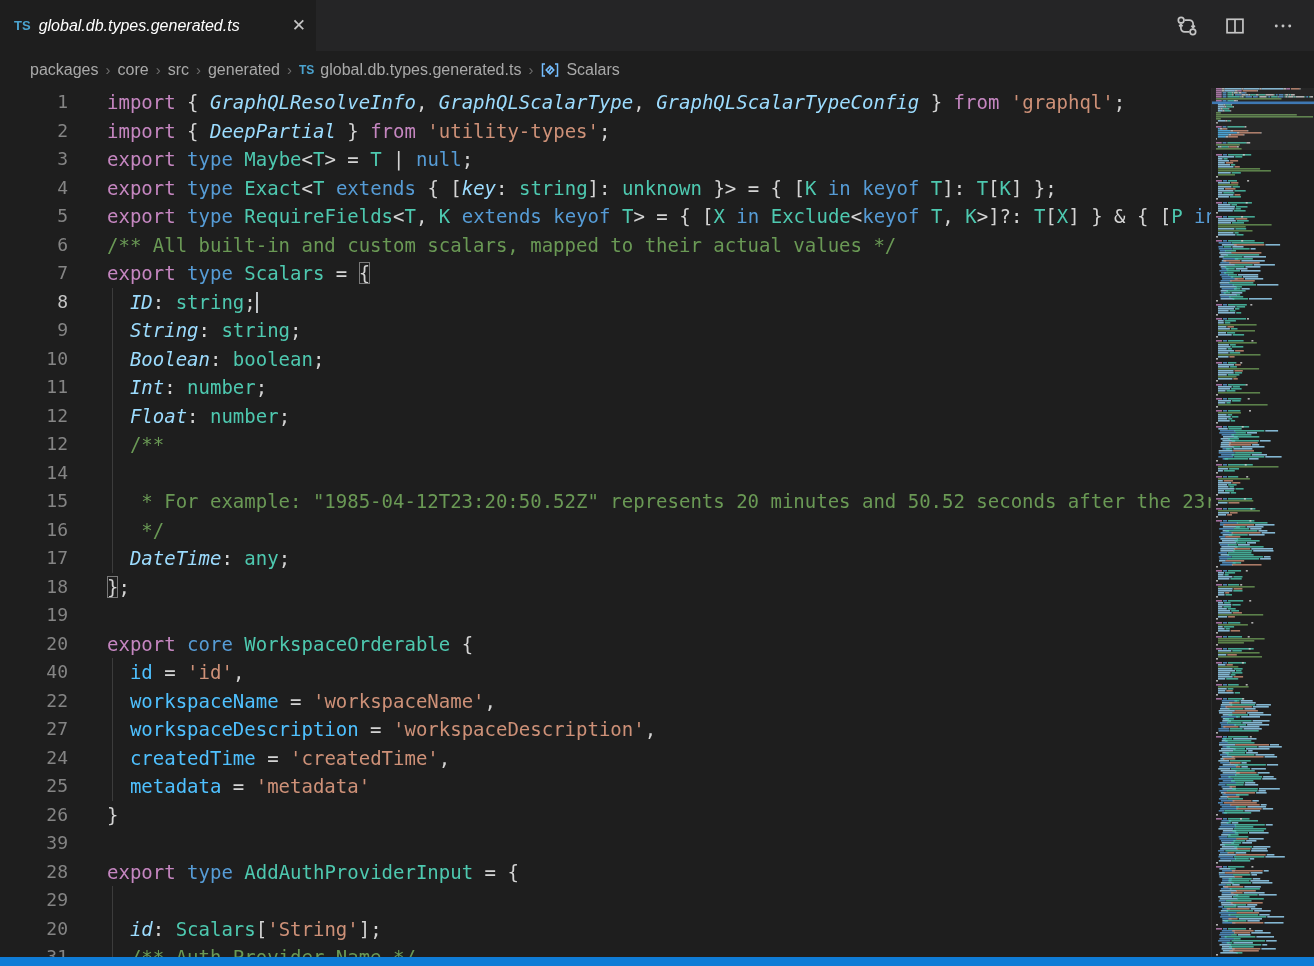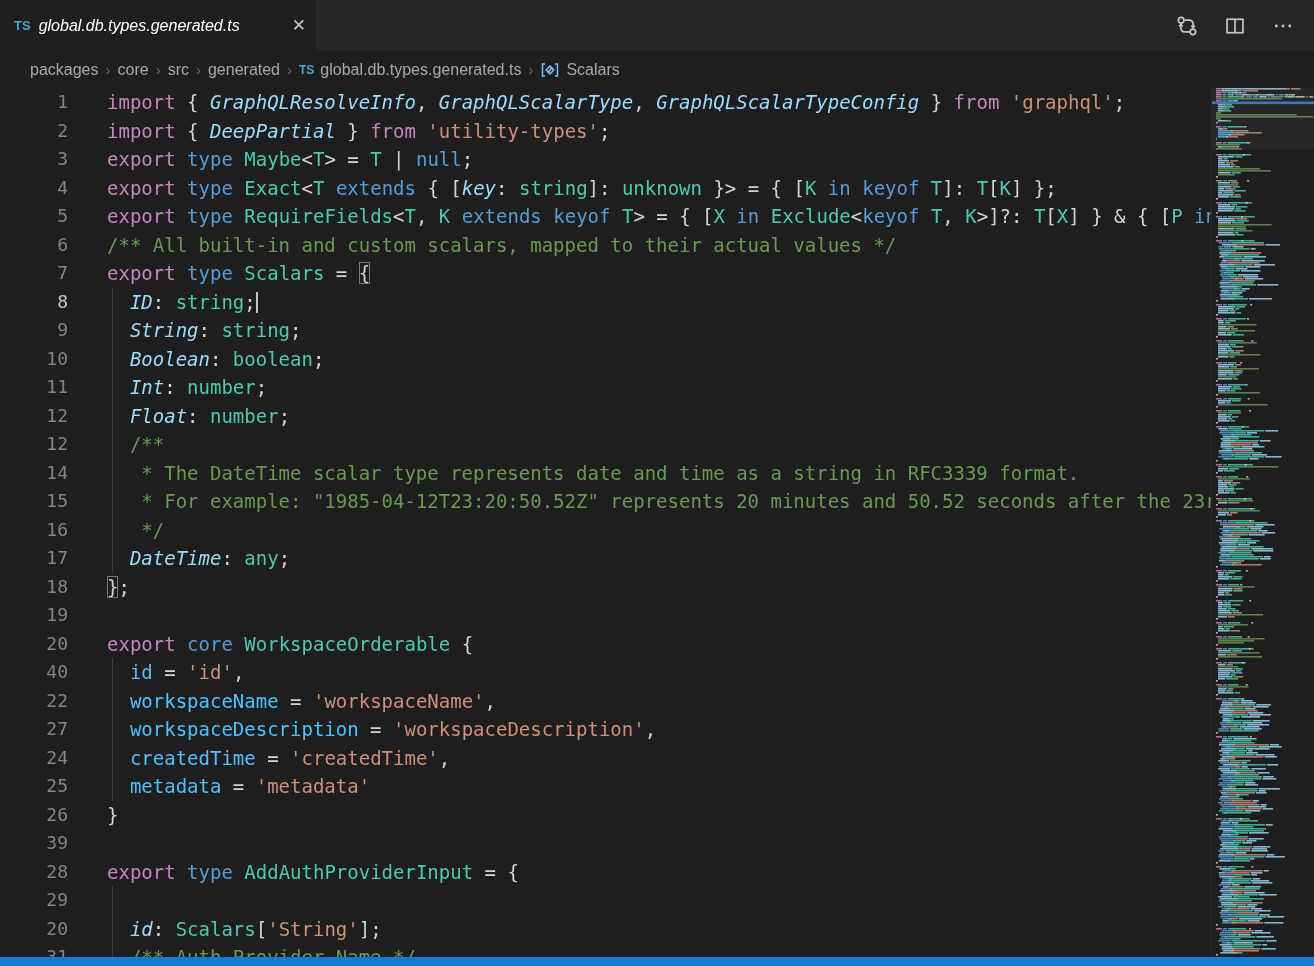--- a/index.html
+++ b/index.html
@@ -128,21 +128,21 @@
           <div class="cl"><span class="tk-pink">export</span><span class="tk-gray"> </span><span class="tk-blue">type</span><span class="tk-gray"> </span><span class="tk-teal">Exact</span><span class="tk-gray">&lt;</span><span class="tk-teal">T</span><span class="tk-gray"> </span><span class="tk-blue">extends</span><span class="tk-gray"> { [</span><span class="tk-lblue">key</span><span class="tk-gray">: </span><span class="tk-teal">string</span><span class="tk-gray">]: </span><span class="tk-teal">unknown</span><span class="tk-gray"> }&gt; = { [</span><span class="tk-teal">K</span><span class="tk-gray"> </span><span class="tk-blue">in</span><span class="tk-gray"> </span><span class="tk-blue">keyof</span><span class="tk-gray"> </span><span class="tk-teal">T</span><span class="tk-gray">]: </span><span class="tk-teal">T</span><span class="tk-gray">[</span><span class="tk-teal">K</span><span class="tk-gray">] };</span></div>
           <div class="cl"><span class="tk-pink">export</span><span class="tk-gray"> </span><span class="tk-blue">type</span><span class="tk-gray"> </span><span class="tk-teal">RequireFields</span><span class="tk-gray">&lt;</span><span class="tk-teal">T</span><span class="tk-gray">, </span><span class="tk-teal">K</span><span class="tk-gray"> </span><span class="tk-blue">extends</span><span class="tk-gray"> </span><span class="tk-blue">keyof</span><span class="tk-gray"> </span><span class="tk-teal">T</span><span class="tk-gray">&gt; = { [</span><span class="tk-teal">X</span><span class="tk-gray"> </span><span class="tk-blue">in</span><span class="tk-gray"> </span><span class="tk-teal">Exclude</span><span class="tk-gray">&lt;</span><span class="tk-blue">keyof</span><span class="tk-gray"> </span><span class="tk-teal">T</span><span class="tk-gray">, </span><span class="tk-teal">K</span><span class="tk-gray">&gt;]?: </span><span class="tk-teal">T</span><span class="tk-gray">[</span><span class="tk-teal">X</span><span class="tk-gray">] } &amp; { [</span><span class="tk-teal">P</span><span class="tk-gray"> </span><span class="tk-blue">in</span></div>
           <div class="cl"><span class="tk-green">/** All built-in and custom scalars, mapped to their actual values */</span></div>
           <div class="cl"><span class="tk-pink">export</span><span class="tk-gray"> </span><span class="tk-blue">type</span><span class="tk-gray"> </span><span class="tk-teal">Scalars</span><span class="tk-gray"> = </span><span class="tk-gray box">{</span></div>
           <div class="cl"><span class="guide"></span><span class="tk-gray">  </span><span class="tk-lblue">ID</span><span class="tk-gray">: </span><span class="tk-teal">string</span><span class="tk-gray">;</span><span class="cursor"></span></div>
           <div class="cl"><span class="guide"></span><span class="tk-gray">  </span><span class="tk-lblue">String</span><span class="tk-gray">: </span><span class="tk-teal">string</span><span class="tk-gray">;</span></div>
           <div class="cl"><span class="guide"></span><span class="tk-gray">  </span><span class="tk-lblue">Boolean</span><span class="tk-gray">: </span><span class="tk-teal">boolean</span><span class="tk-gray">;</span></div>
           <div class="cl"><span class="guide"></span><span class="tk-gray">  </span><span class="tk-lblue">Int</span><span class="tk-gray">: </span><span class="tk-teal">number</span><span class="tk-gray">;</span></div>
           <div class="cl"><span class="guide"></span><span class="tk-gray">  </span><span class="tk-lblue">Float</span><span class="tk-gray">: </span><span class="tk-teal">number</span><span class="tk-gray">;</span></div>
           <div class="cl"><span class="guide"></span><span class="tk-green">  /**</span></div>
-          <div class="cl"><span class="guide"></span><span class="tk-green">   * The DateTime scalar type represents date and time as a string in RFC3339 format.</span></div>
+          <div class="cl"><span class="guide"></span></div>
           <div class="cl"><span class="guide"></span><span class="tk-green">   * For example: "1985-04-12T23:20:50.52Z" represents 20 minutes and 50.52 seconds after the 23rd hour of April 12th, 1985 in UTC.</span></div>
           <div class="cl"><span class="guide"></span><span class="tk-green">   */</span></div>
           <div class="cl"><span class="guide"></span><span class="tk-gray">  </span><span class="tk-lblue">DateTime</span><span class="tk-gray">: </span><span class="tk-teal">any</span><span class="tk-gray">;</span></div>
           <div class="cl"><span class="tk-gray box">}</span><span class="tk-gray">;</span></div>
           <div class="cl"></div>
           <div class="cl"><span class="tk-pink">export</span><span class="tk-gray"> </span><span class="tk-blue">core</span><span class="tk-gray"> </span><span class="tk-teal">WorkspaceOrderable</span><span class="tk-gray"> {</span></div>
           <div class="cl"><span class="guide"></span><span class="tk-gray">  </span><span class="tk-bblue">id</span><span class="tk-gray"> = </span><span class="tk-orange">'id'</span><span class="tk-gray">,</span></div>
           <div class="cl"><span class="guide"></span><span class="tk-gray">  </span><span class="tk-bblue">workspaceName</span><span class="tk-gray"> = </span><span class="tk-orange">'workspaceName'</span><span class="tk-gray">,</span></div>
           <div class="cl"><span class="guide"></span><span class="tk-gray">  </span><span class="tk-bblue">workspaceDescription</span><span class="tk-gray"> = </span><span class="tk-orange">'workspaceDescription'</span><span class="tk-gray">,</span></div>
           <div class="cl"><span class="guide"></span><span class="tk-gray">  </span><span class="tk-bblue">createdTime</span><span class="tk-gray"> = </span><span class="tk-orange">'createdTime'</span><span class="tk-gray">,</span></div>

